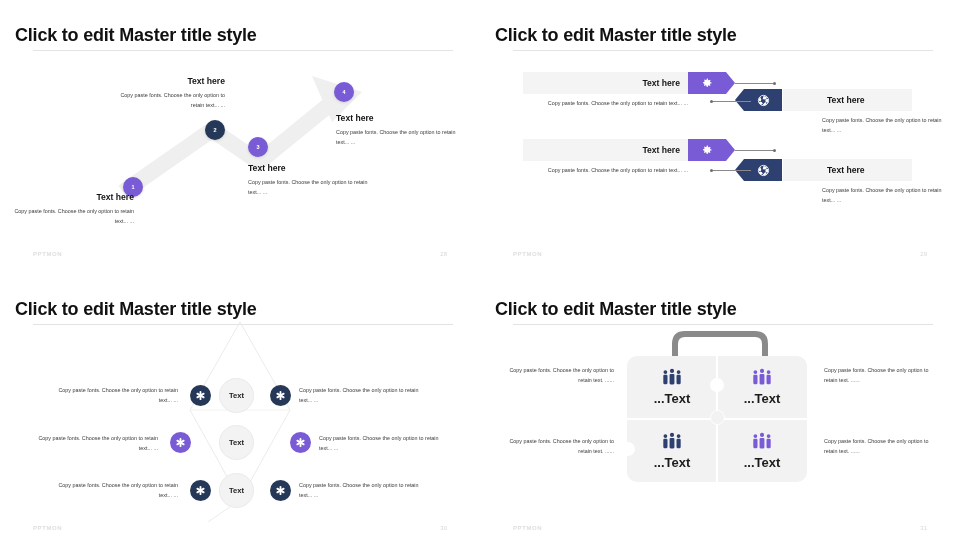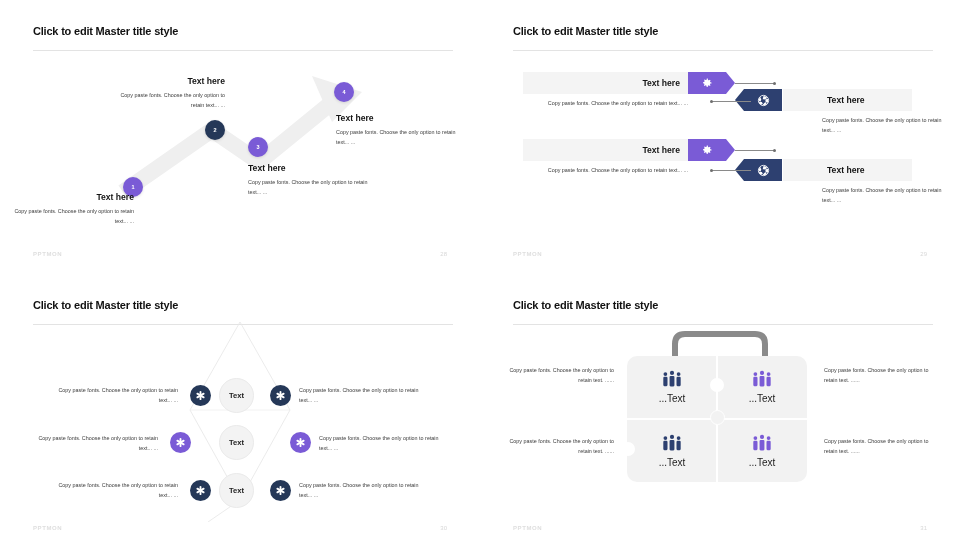--- a/index.html
+++ b/index.html
@@ -16,22 +16,22 @@
     grid-template-rows: 274px 274px;
   }
   .slide {
     position: relative;
     width: 480px; height: 274px;
     background: #ffffff;
     overflow: hidden;
   }
   .slide-title {
     position: absolute;
-    left: 33px; top: 25px;
-    font-size: 11px;
+    left: 15px; top: 25px;
+    font-size: 18px;
     font-weight: bold;
     color: #111111;
     letter-spacing: -0.2px;
     white-space: nowrap;
   }
   .title-rule {
     position: absolute;
     left: 33px; top: 50px;
     width: 420px; height: 1px;
     background: #e3e3e3;
@@ -120,21 +120,21 @@
   }
   .s3-body { position: absolute; }
   .s4-quad {
     position: absolute;
     width: 90px; height: 62px;
     background: #f2f2f2;
     display: flex; flex-direction: column;
     align-items: center; justify-content: center;
     gap: 5px;
   }
-  .s4-label { font-size: 10px; font-weight: normal; color: #1c1c1c; }
+  .s4-label { font-size: 13px; font-weight: bold; color: #1c1c1c; }
   .s4-body { position: absolute; }
   .notch { position: absolute; border-radius: 50%; }
 </style>
 </head>
 <body>
 
 <div class="grid">
 
   <div class="slide">
     <div class="slide-title">Click to edit Master title style</div>

